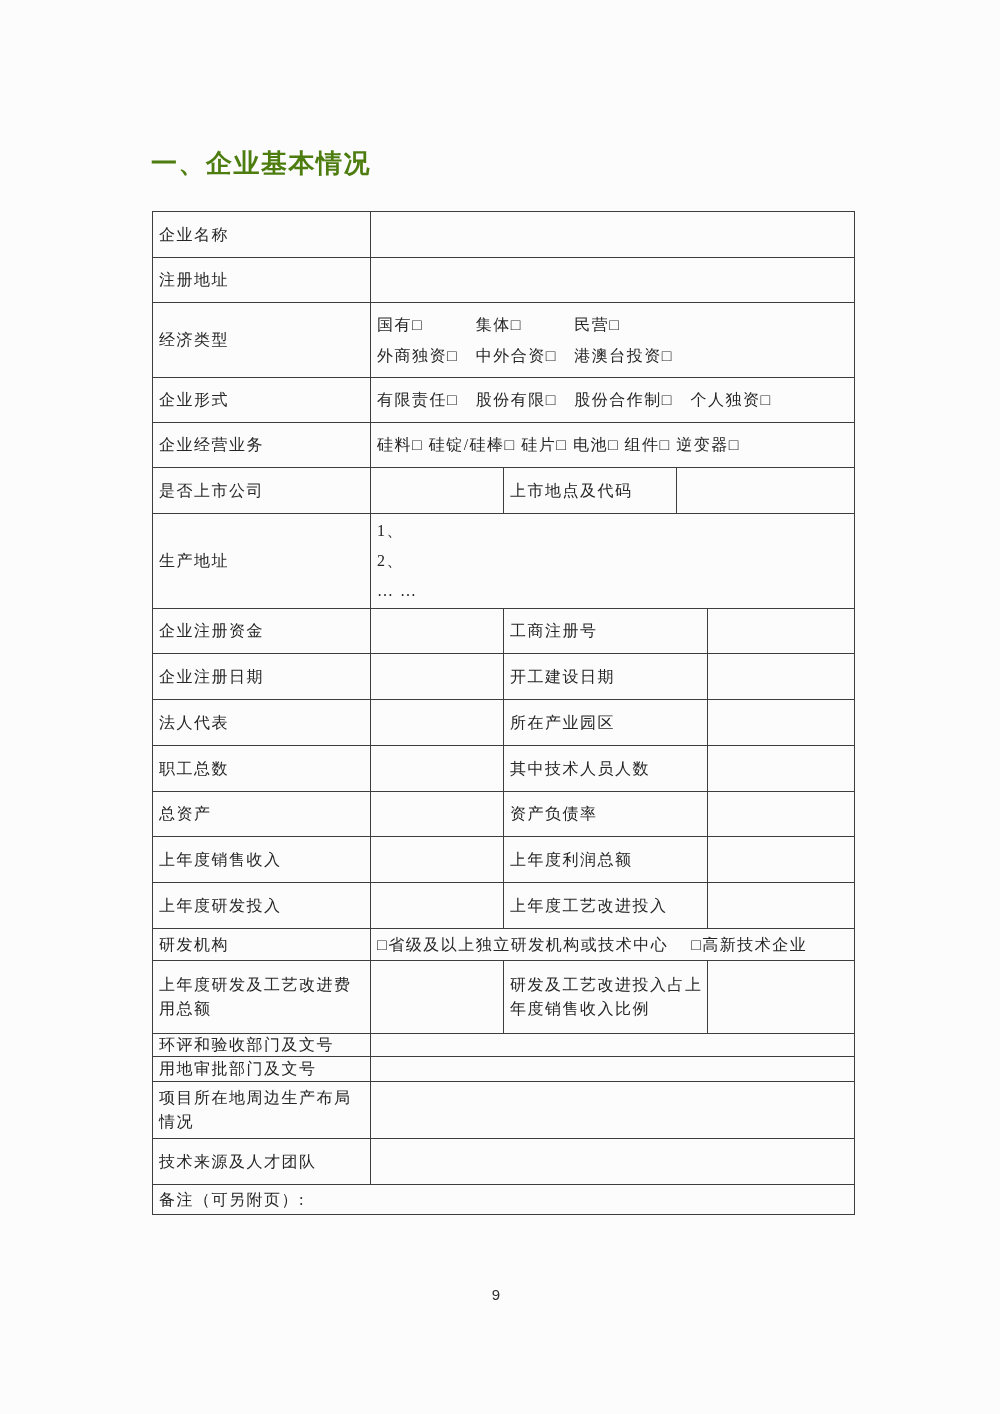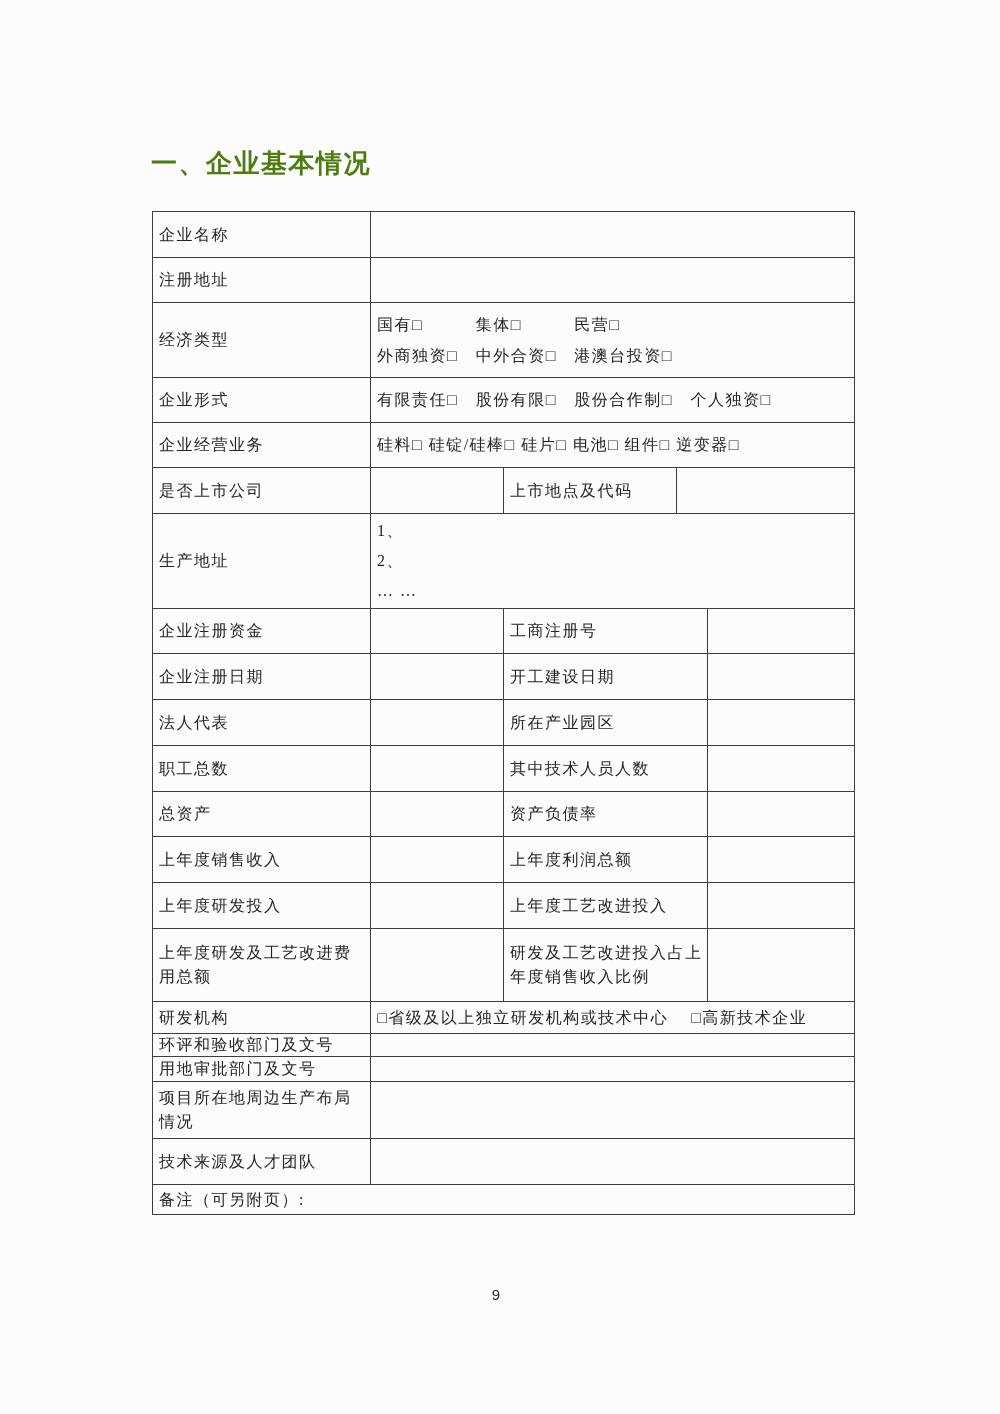--- a/index.html
+++ b/index.html
@@ -133,29 +133,29 @@
       <td class="val"></td>
       <td class="val" colspan="2">上年度利润总额</td>
       <td class="val"></td>
     </tr>
     <tr style="height:46px">
       <td>上年度研发投入</td>
       <td class="val"></td>
       <td class="val" colspan="2">上年度工艺改进投入</td>
       <td class="val"></td>
     </tr>
+    <tr style="height:32px">
+      <td>研发机构</td>
+      <td class="rnd" colspan="4">□省级及以上独立研发机构或技术中心　 □高新技术企业</td>
+    </tr>
     <tr style="height:73px">
       <td class="wrap2">上年度研发及工艺改进费用总额</td>
       <td class="val"></td>
       <td class="val wrap2" colspan="2">研发及工艺改进投入占上年度销售收入比例</td>
       <td class="val"></td>
-    </tr>
-    <tr style="height:32px">
-      <td>研发机构</td>
-      <td class="rnd" colspan="4">□省级及以上独立研发机构或技术中心　 □高新技术企业</td>
     </tr>
     <tr class="compact" style="height:16px">
       <td>环评和验收部门及文号</td>
       <td class="val" colspan="4"></td>
     </tr>
     <tr class="compact" style="height:25px">
       <td>用地审批部门及文号</td>
       <td class="val" colspan="4"></td>
     </tr>
     <tr style="height:57px">

